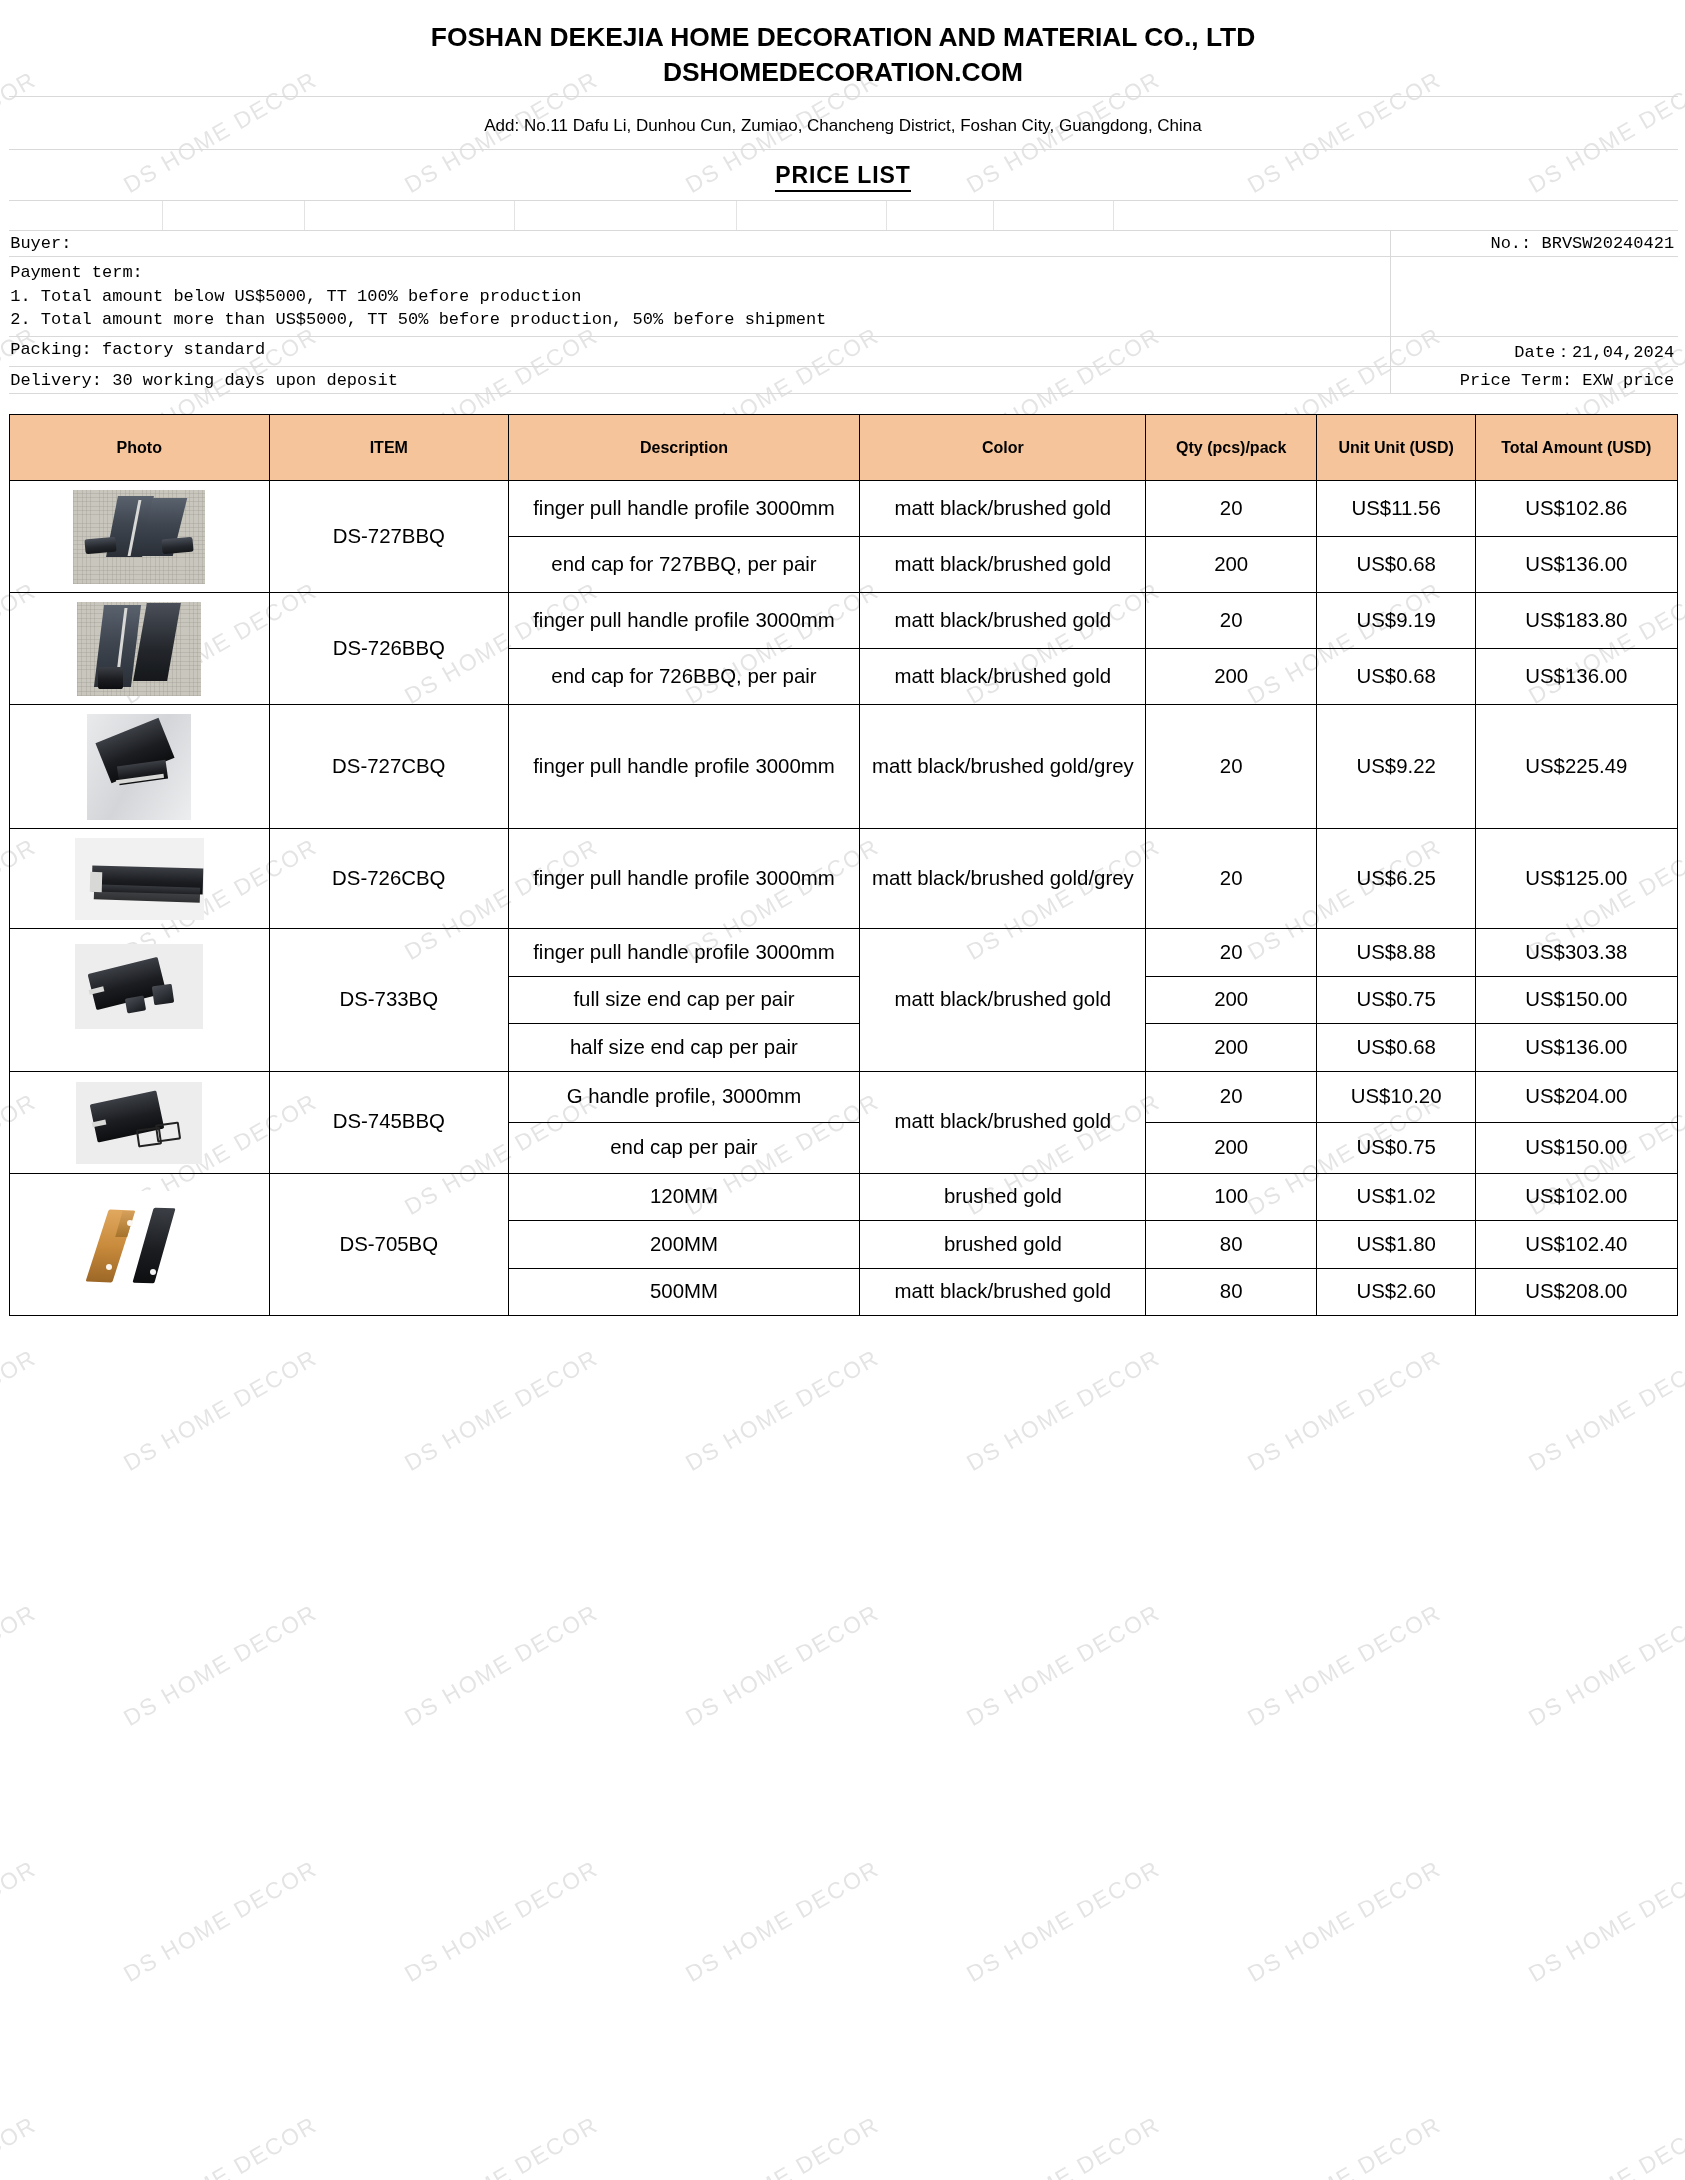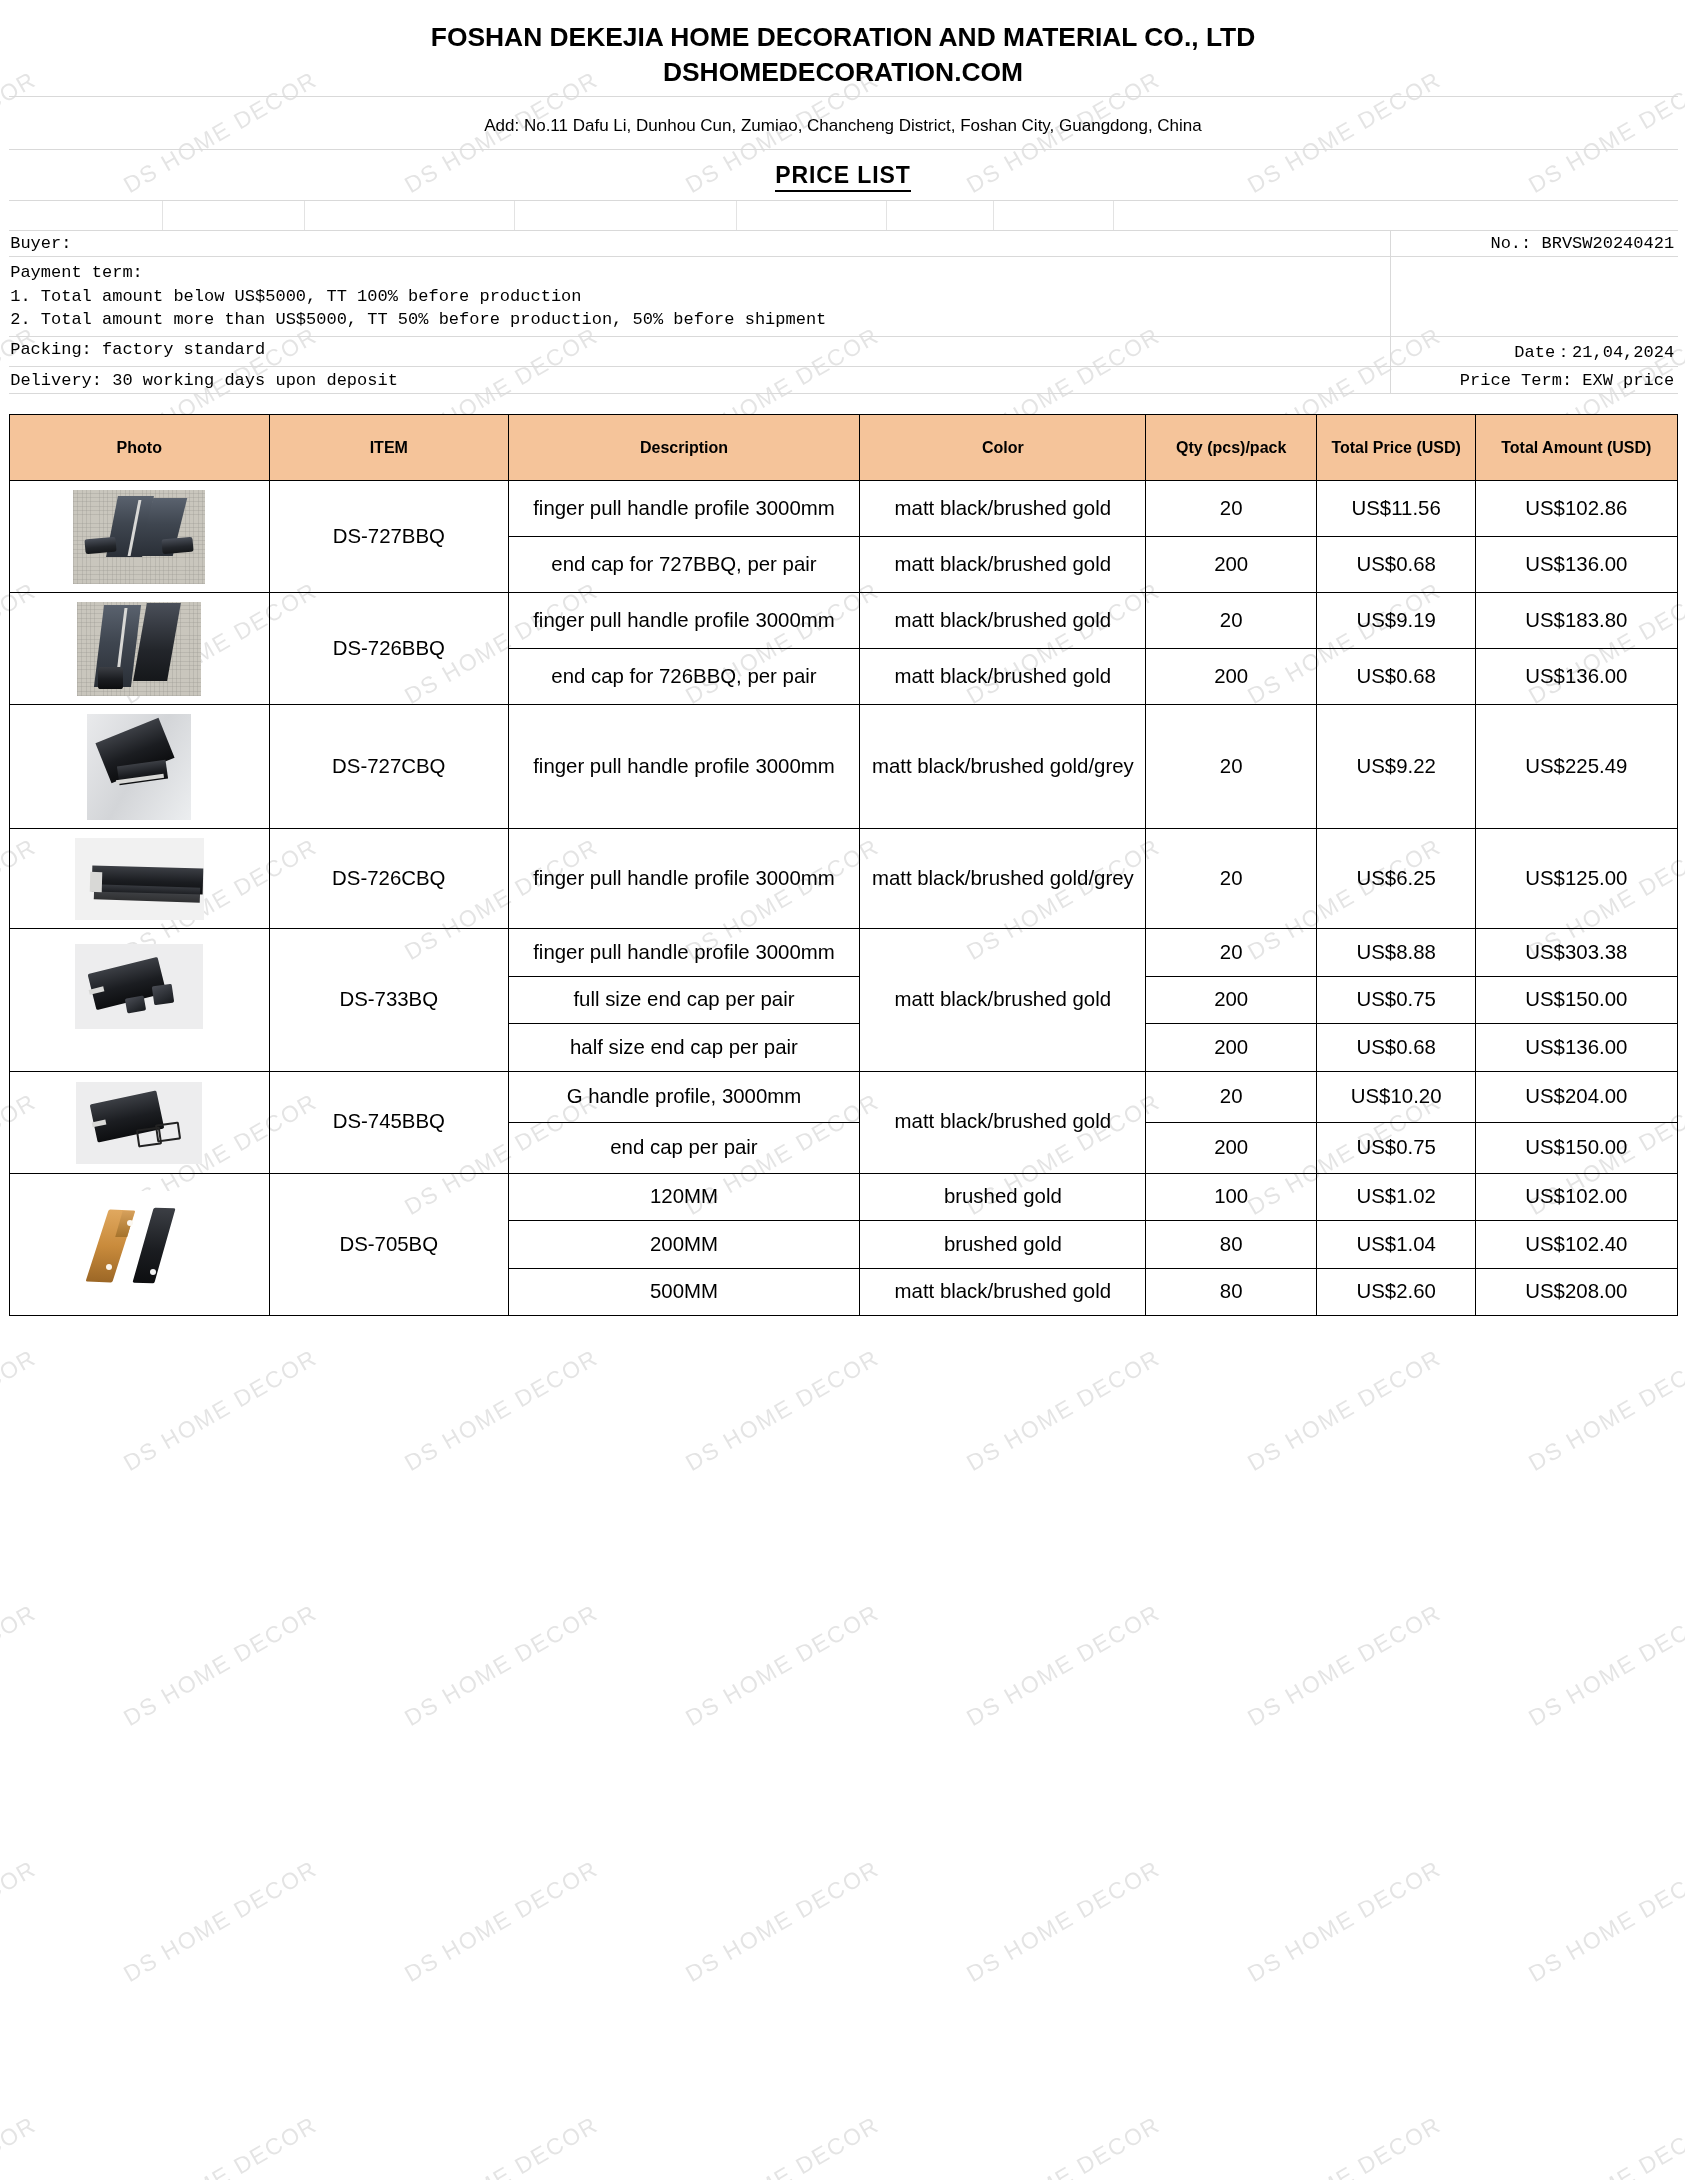--- a/index.html
+++ b/index.html
@@ -320,21 +320,21 @@
         <col class="c-unit">
         <col class="c-total">
     </colgroup>
     <thead>
       <tr>
         <th>Photo</th>
         <th>ITEM</th>
         <th>Description</th>
         <th>Color</th>
         <th>Qty (pcs)/pack</th>
-        <th>Total Price (USD)</th>
+        <th>Unit Unit (USD)</th>
         <th>Total Amount (USD)</th>
       </tr>
     </thead>
     <tbody>
 
       <tr class="group-start">
         <td class="photo-cell" rowspan="2">
           <div class="photo-wrap" style="width:132px;height:94px;">
             <div class="ph-bg fabric"></div>
             <div class="bar" style="left:39px;top:6.8px;width:36px;height:61px;transform:skewX(-11deg);"></div>
@@ -488,21 +488,21 @@
         <td class="desc-cell">120MM</td>
         <td class="color-cell">brushed gold</td>
         <td class="qty-cell">100</td>
         <td class="unit-cell">US$1.02</td>
         <td class="total-cell">US$102.00</td>
       </tr>
       <tr>
         <td class="desc-cell">200MM</td>
         <td class="color-cell">brushed gold</td>
         <td class="qty-cell">80</td>
-        <td class="unit-cell">US$1.04</td>
+        <td class="unit-cell">US$1.80</td>
         <td class="total-cell">US$102.40</td>
       </tr>
       <tr>
         <td class="desc-cell">500MM</td>
         <td class="color-cell">matt black/brushed gold</td>
         <td class="qty-cell">80</td>
         <td class="unit-cell">US$2.60</td>
         <td class="total-cell">US$208.00</td>
       </tr>
 

